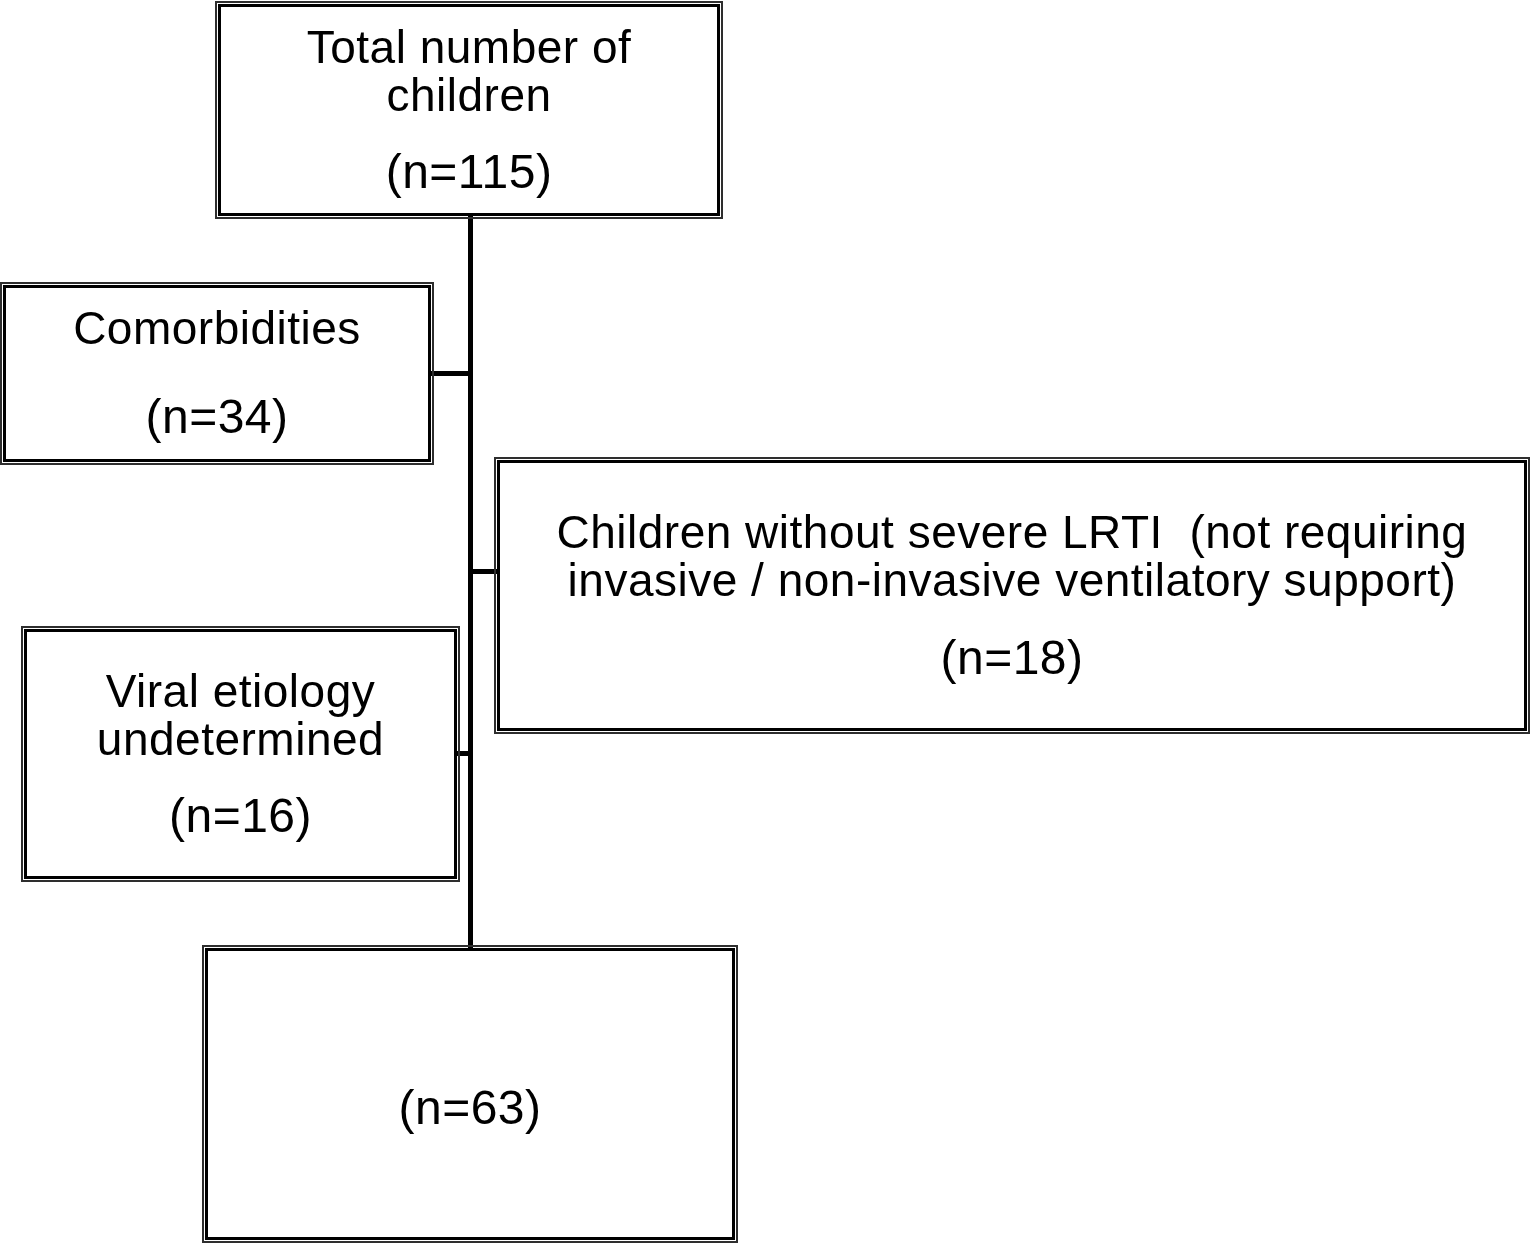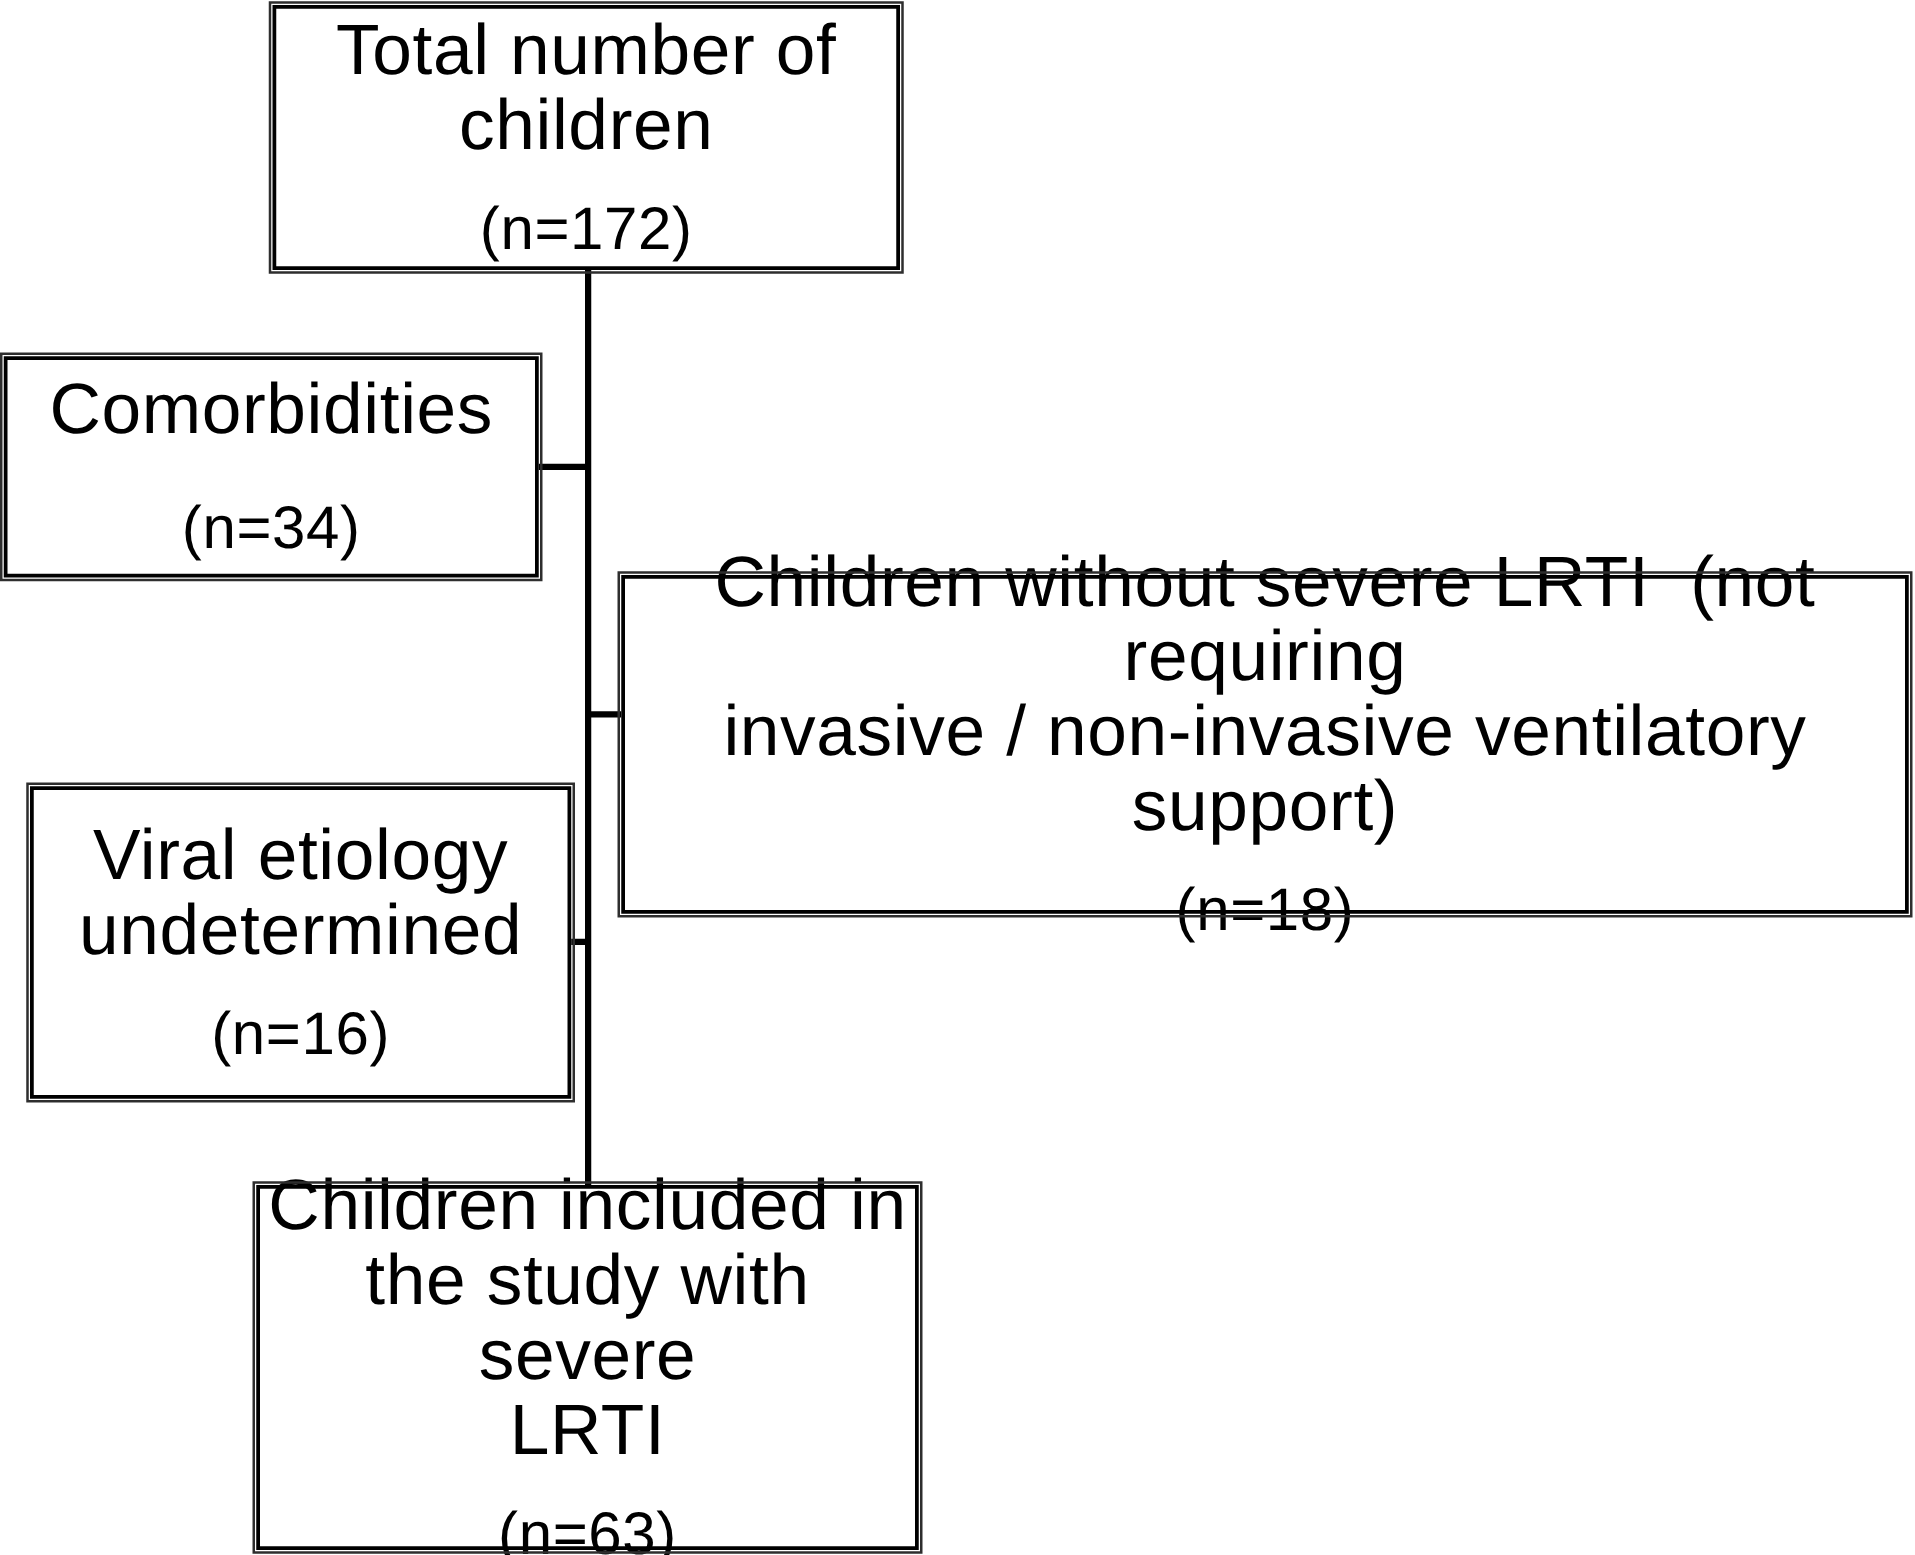--- a/index.html
+++ b/index.html
@@ -23,21 +23,21 @@
     border: 3px solid #000000;
     outline: 2px solid #2e2e2e;
     outline-offset: 1px;
     display: flex;
     flex-direction: column;
     align-items: center;
     justify-content: center;
     text-align: center;
   }
   .box .label {
-    font-size: 57px;
+    font-size: 46px;
     line-height: 1.05;
     white-space: pre-wrap;
     letter-spacing: 0.5px;
   }
   .box .count {
     font-size: 48px;
     line-height: 1.05;
     margin-top: 28px;
     letter-spacing: 0.5px;
   }
@@ -62,40 +62,37 @@
 <div id="canvas">
 
   <div class="line" id="line-trunk"></div>
   <div class="line" id="line-comorbidities"></div>
   <div class="line" id="line-not-severe"></div>
   <div class="line" id="line-viral"></div>
 
   <div class="box" id="box-total">
     <div class="label">Total number of
 children</div>
-    <div class="count">(n=172)</div>
+    <div class="count">(n=115)</div>
   </div>
 
   <div class="box" id="box-comorbidities">
     <div class="label">Comorbidities</div>
     <div class="count">(n=34)</div>
   </div>
 
   <div class="box" id="box-not-severe">
     <div class="label">Children without severe LRTI  (not requiring
 invasive / non-invasive ventilatory support)</div>
     <div class="count">(n=18)</div>
   </div>
 
   <div class="box" id="box-viral">
     <div class="label">Viral etiology
 undetermined</div>
     <div class="count">(n=16)</div>
   </div>
 
   <div class="box" id="box-included">
-    <div class="label">Children included in
-the study with severe
-LRTI</div>
     <div class="count">(n=63)</div>
   </div>
 
 </div>
 
 </body></html>

